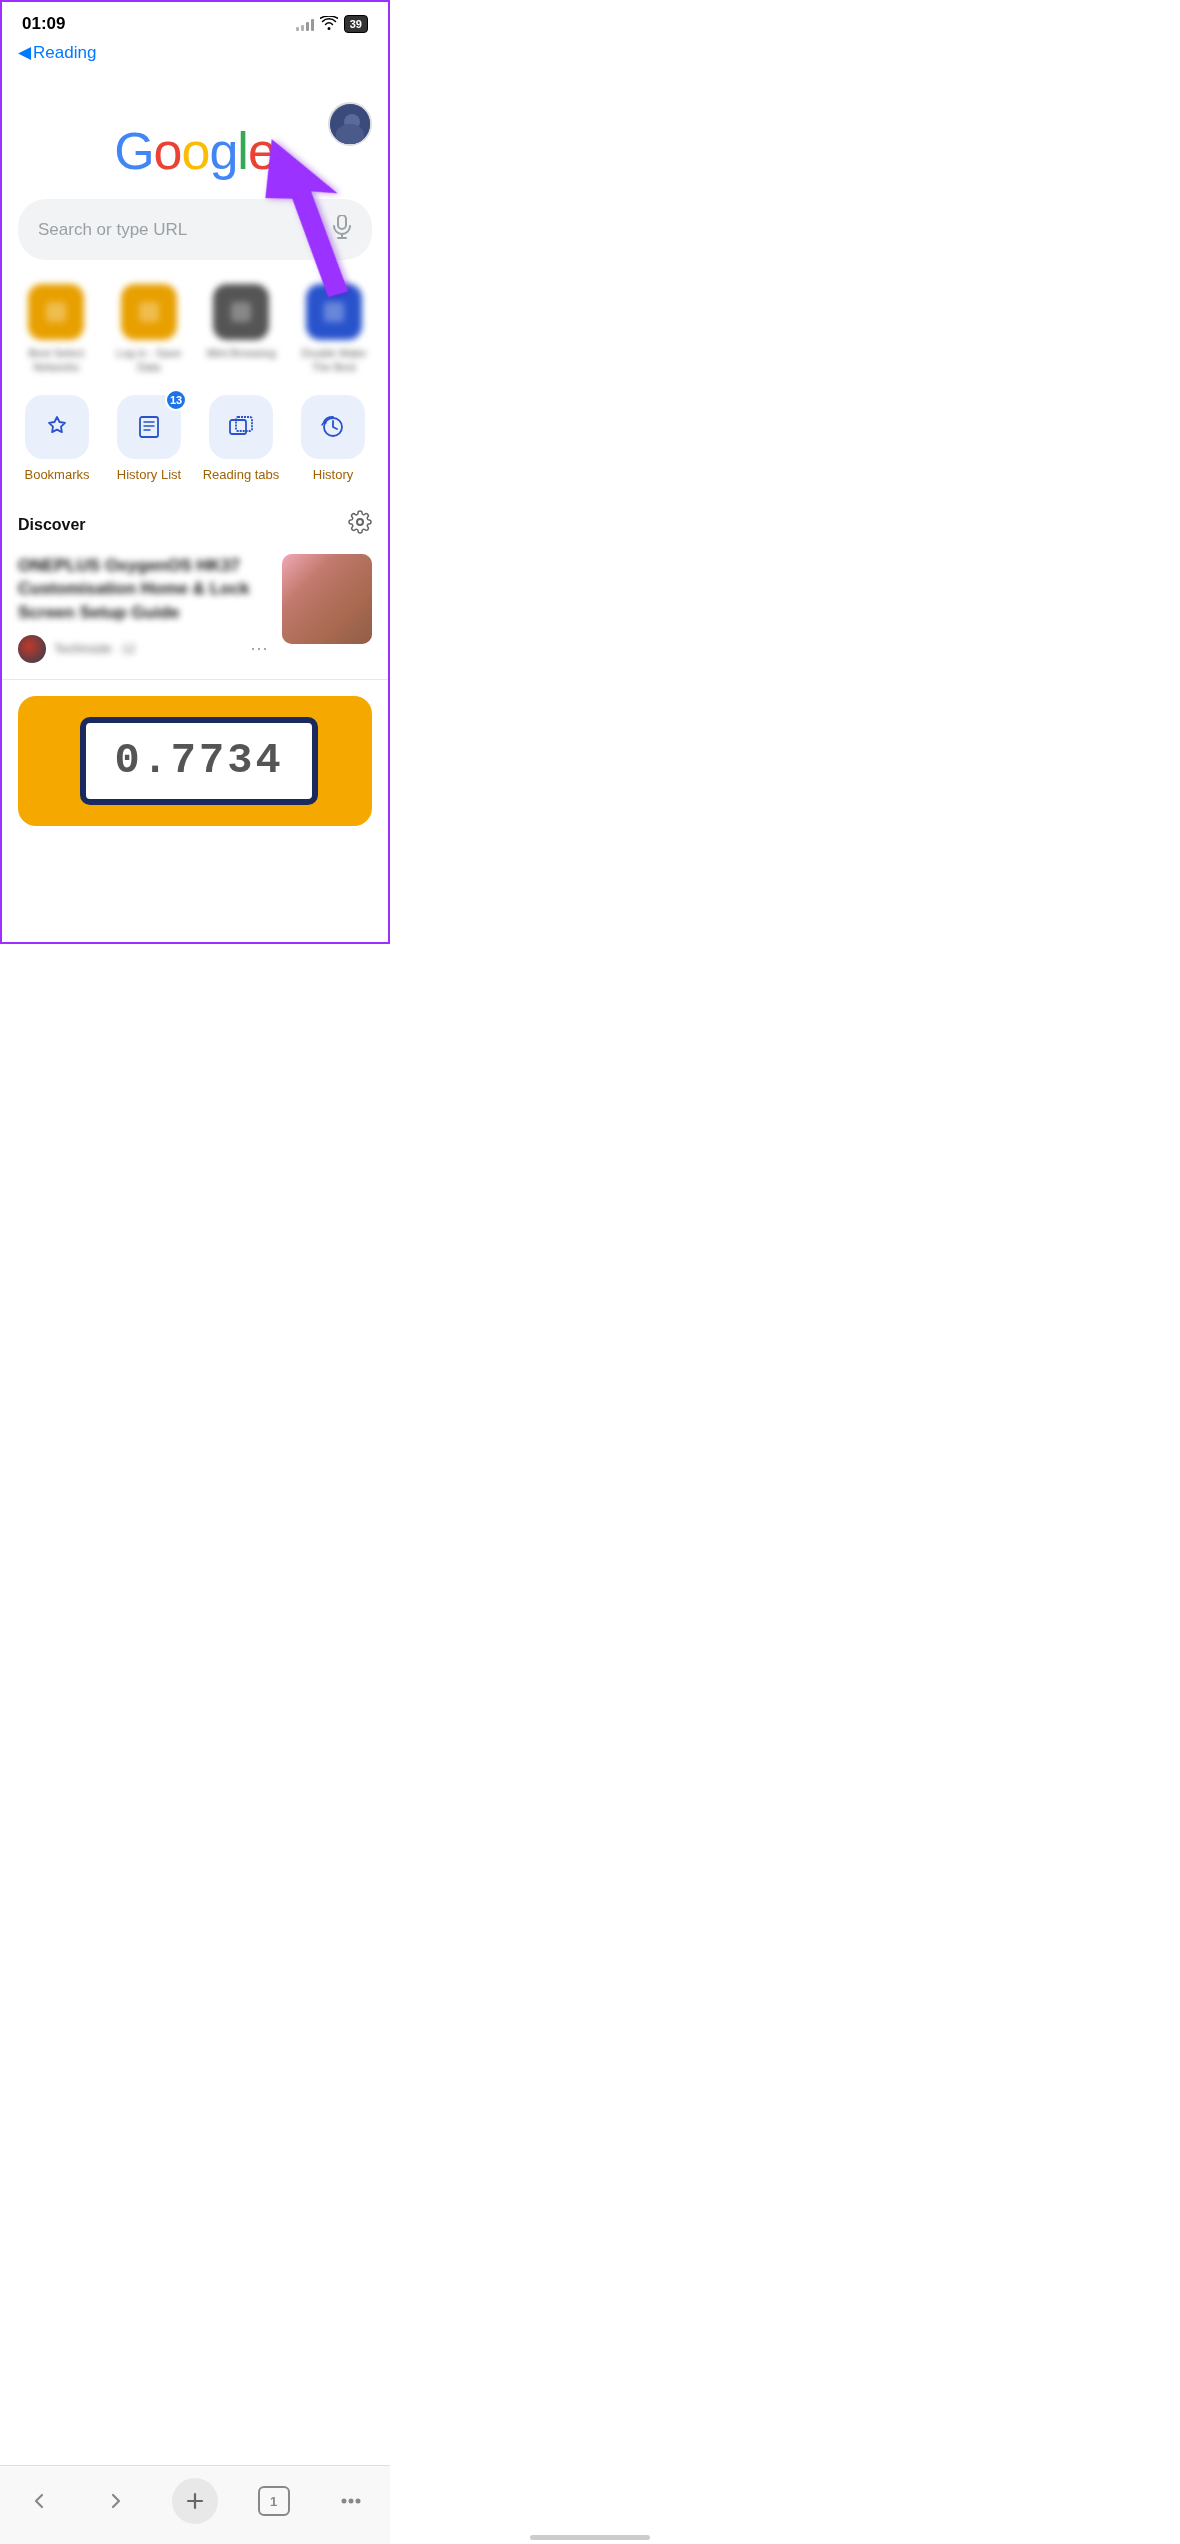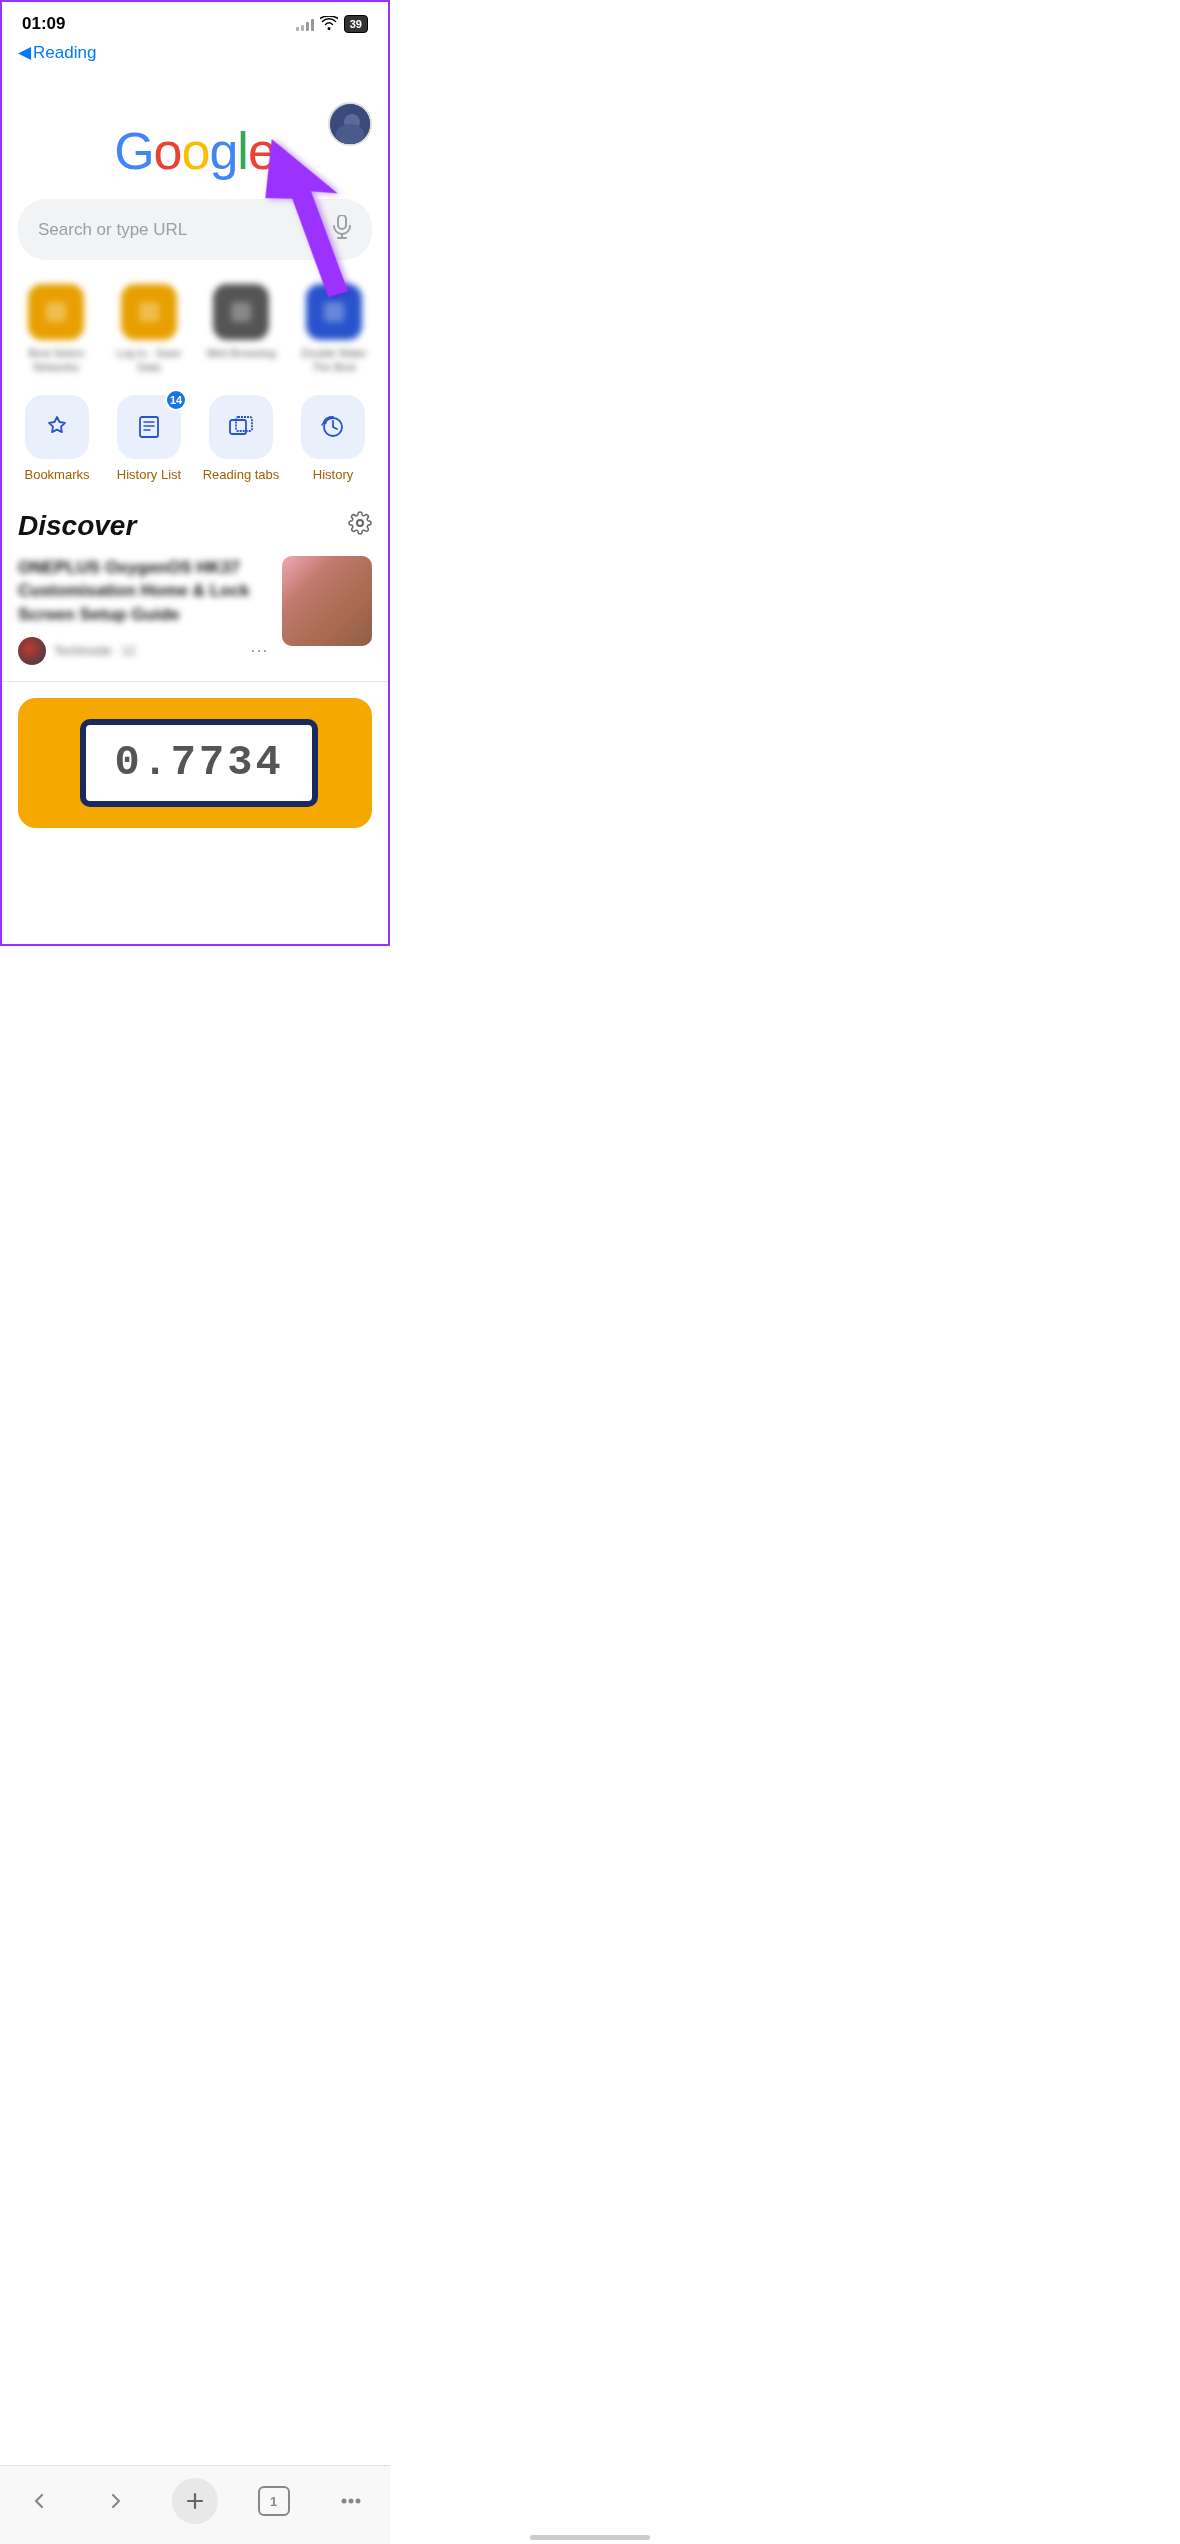--- a/index.html
+++ b/index.html
@@ -253,24 +253,23 @@
 
     
     .discover-header {
       display: flex;
       justify-content: space-between;
       align-items: center;
       padding: 0 16px;
       margin-bottom: 14px;
     }
     .discover-title {
-      font-size: 28px;
+      font-size: 16px;
       font-weight: 700;
       color: #111;
-      font-style: italic;
     }
     .gear-icon {
       color: #666;
       font-size: 22px;
     }
 
     
     .news-card {
       display: flex;
       padding: 0 16px;
@@ -544,21 +543,21 @@
       <div class="action-icon-wrap">
         <svg viewBox="0 0 28 28" xmlns="http://www.w3.org/2000/svg">
           <path d="M14 4l2.5 5 5.5.8-4 3.9.9 5.4L14 16.6l-4.9 2.5.9-5.4-4-3.9 5.5-.8z" stroke="#2953CC" stroke-width="1.8" fill="none" stroke-linejoin="round"></path>
         </svg>
       </div>
       <span class="action-label">Bookmarks</span>
     </div>
 
     <div class="action-item">
       <div class="action-icon-wrap">
-        <div class="badge-circle">14</div>
+        <div class="badge-circle">13</div>
         <svg viewBox="0 0 28 28" xmlns="http://www.w3.org/2000/svg">
           <rect x="5" y="4" width="18" height="20" rx="2" stroke="#2953CC" stroke-width="1.8" fill="none"></rect>
           <line x1="9" y1="9" x2="19" y2="9" stroke="#2953CC" stroke-width="1.5" stroke-linecap="round"></line>
           <line x1="9" y1="13" x2="19" y2="13" stroke="#2953CC" stroke-width="1.5" stroke-linecap="round"></line>
           <line x1="9" y1="17" x2="15" y2="17" stroke="#2953CC" stroke-width="1.5" stroke-linecap="round"></line>
         </svg>
       </div>
       <span class="action-label">History List</span>
     </div>
 

